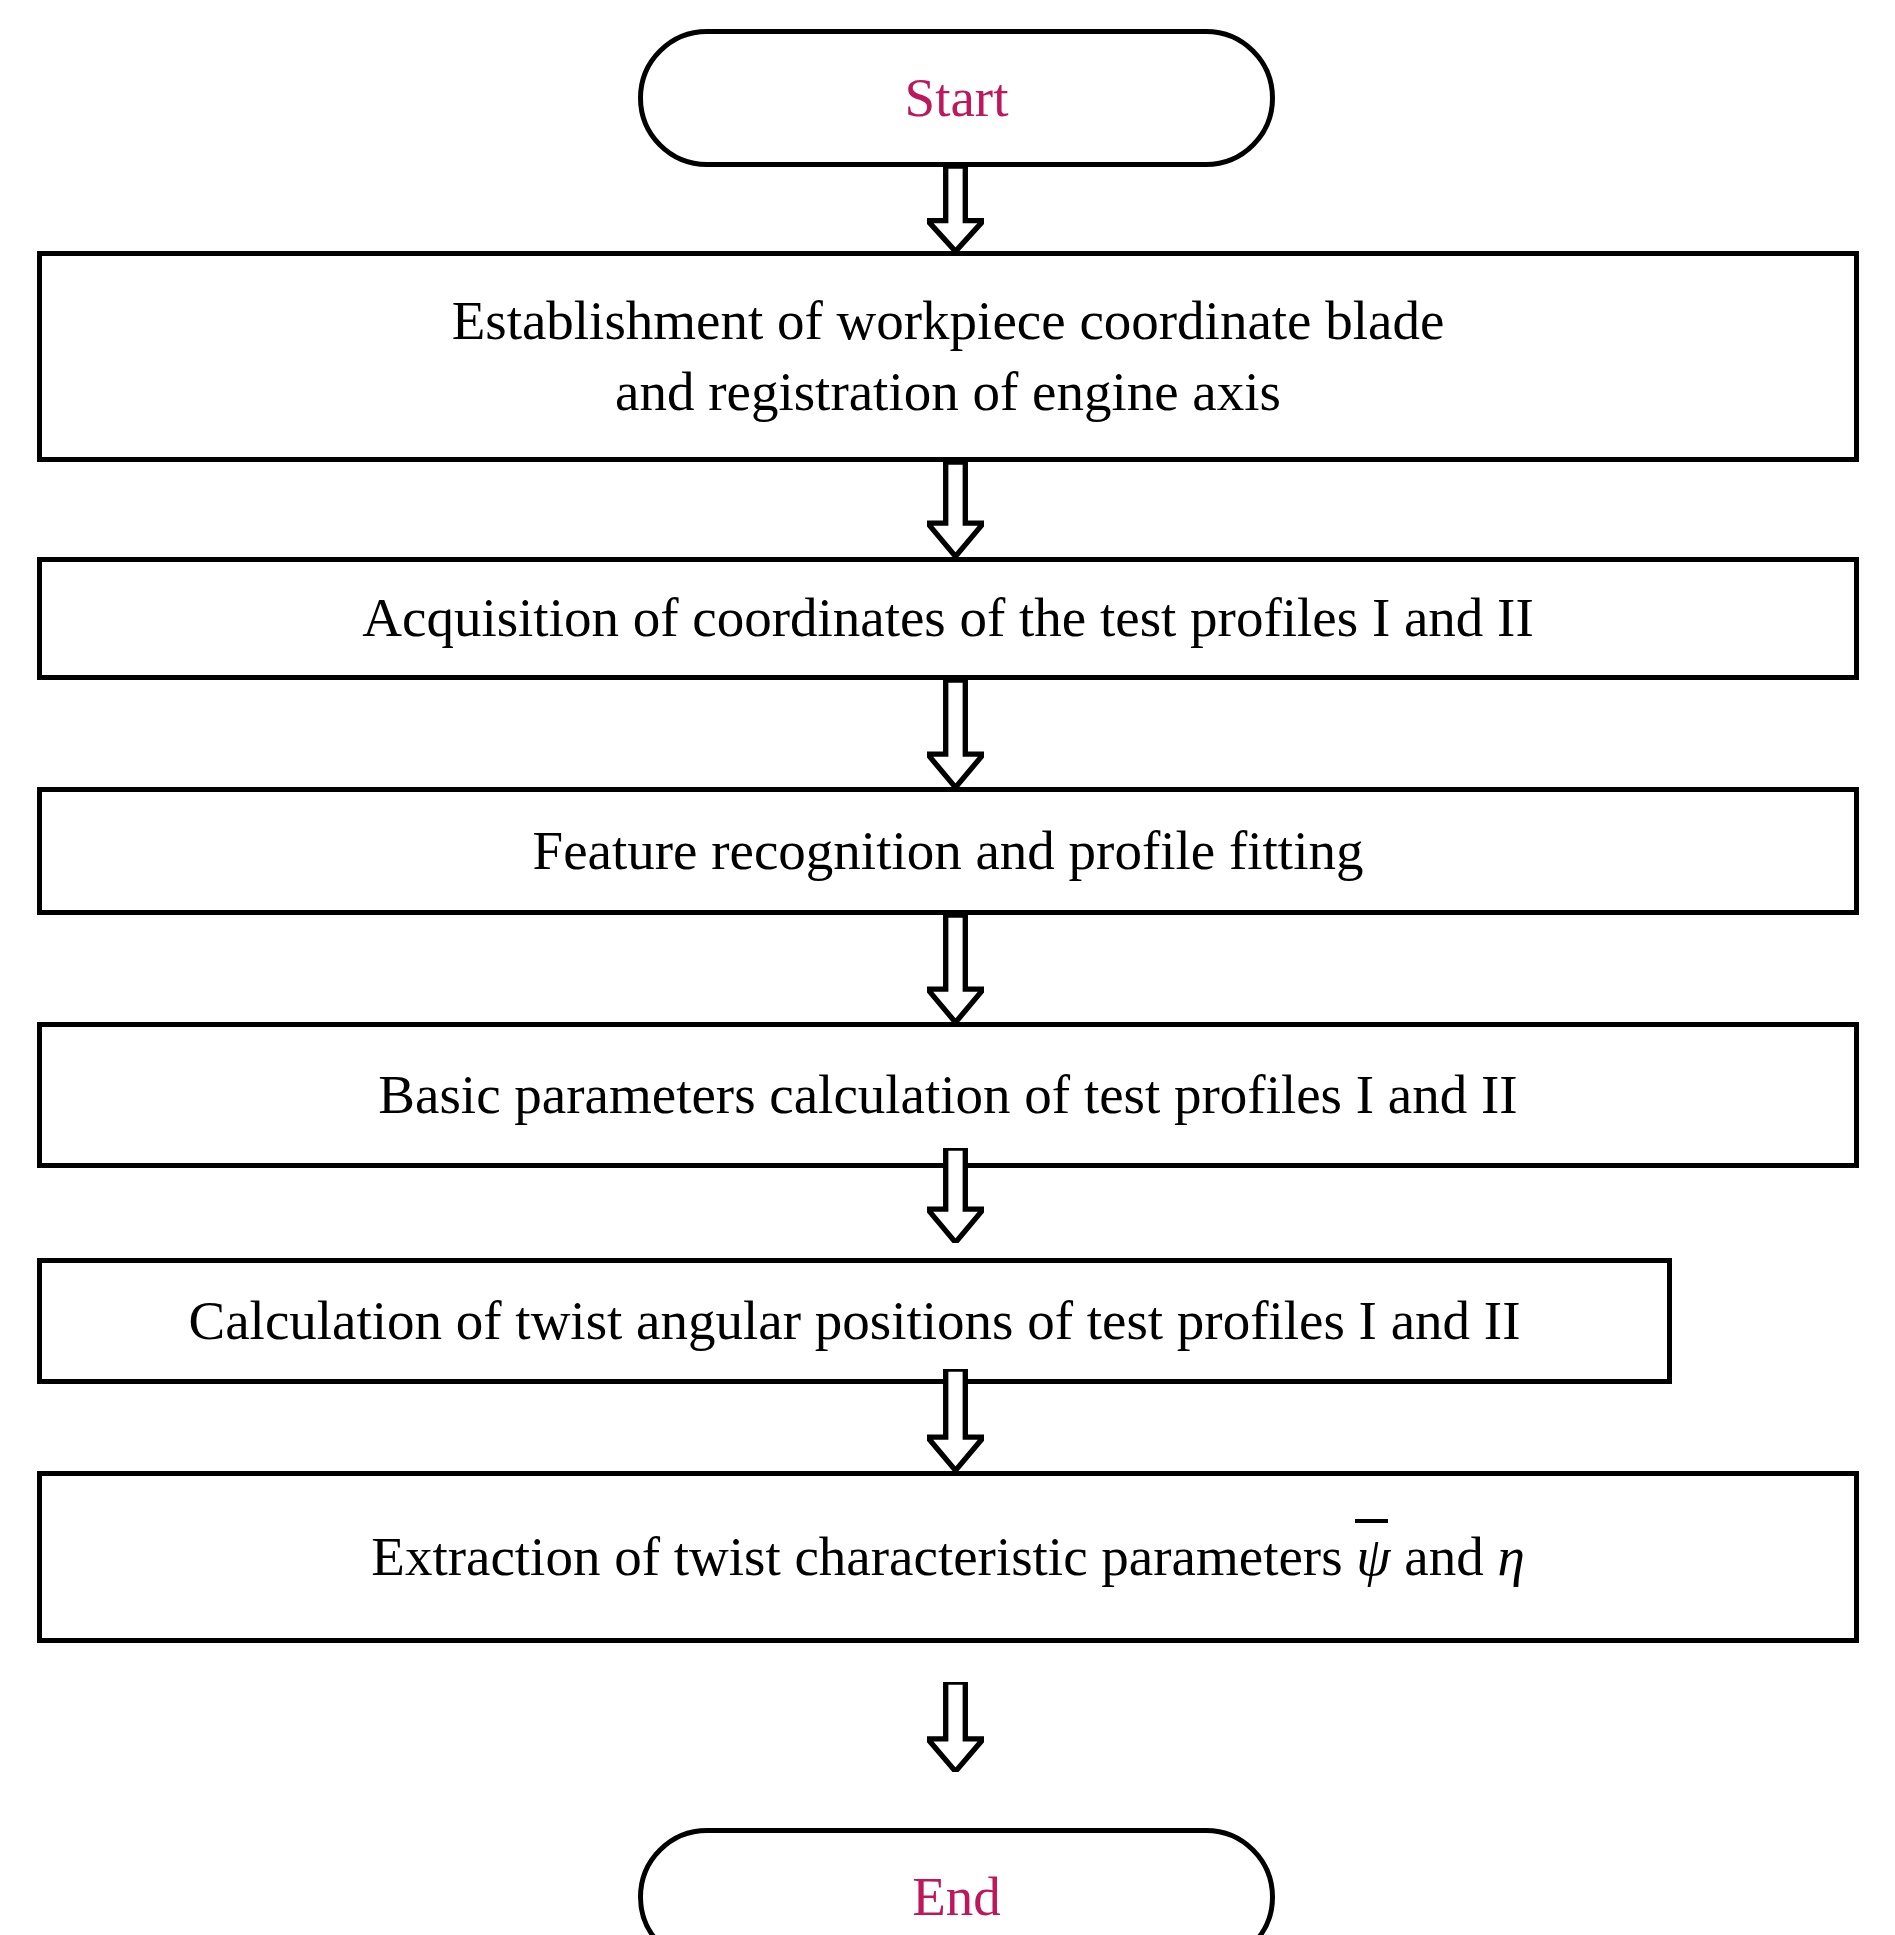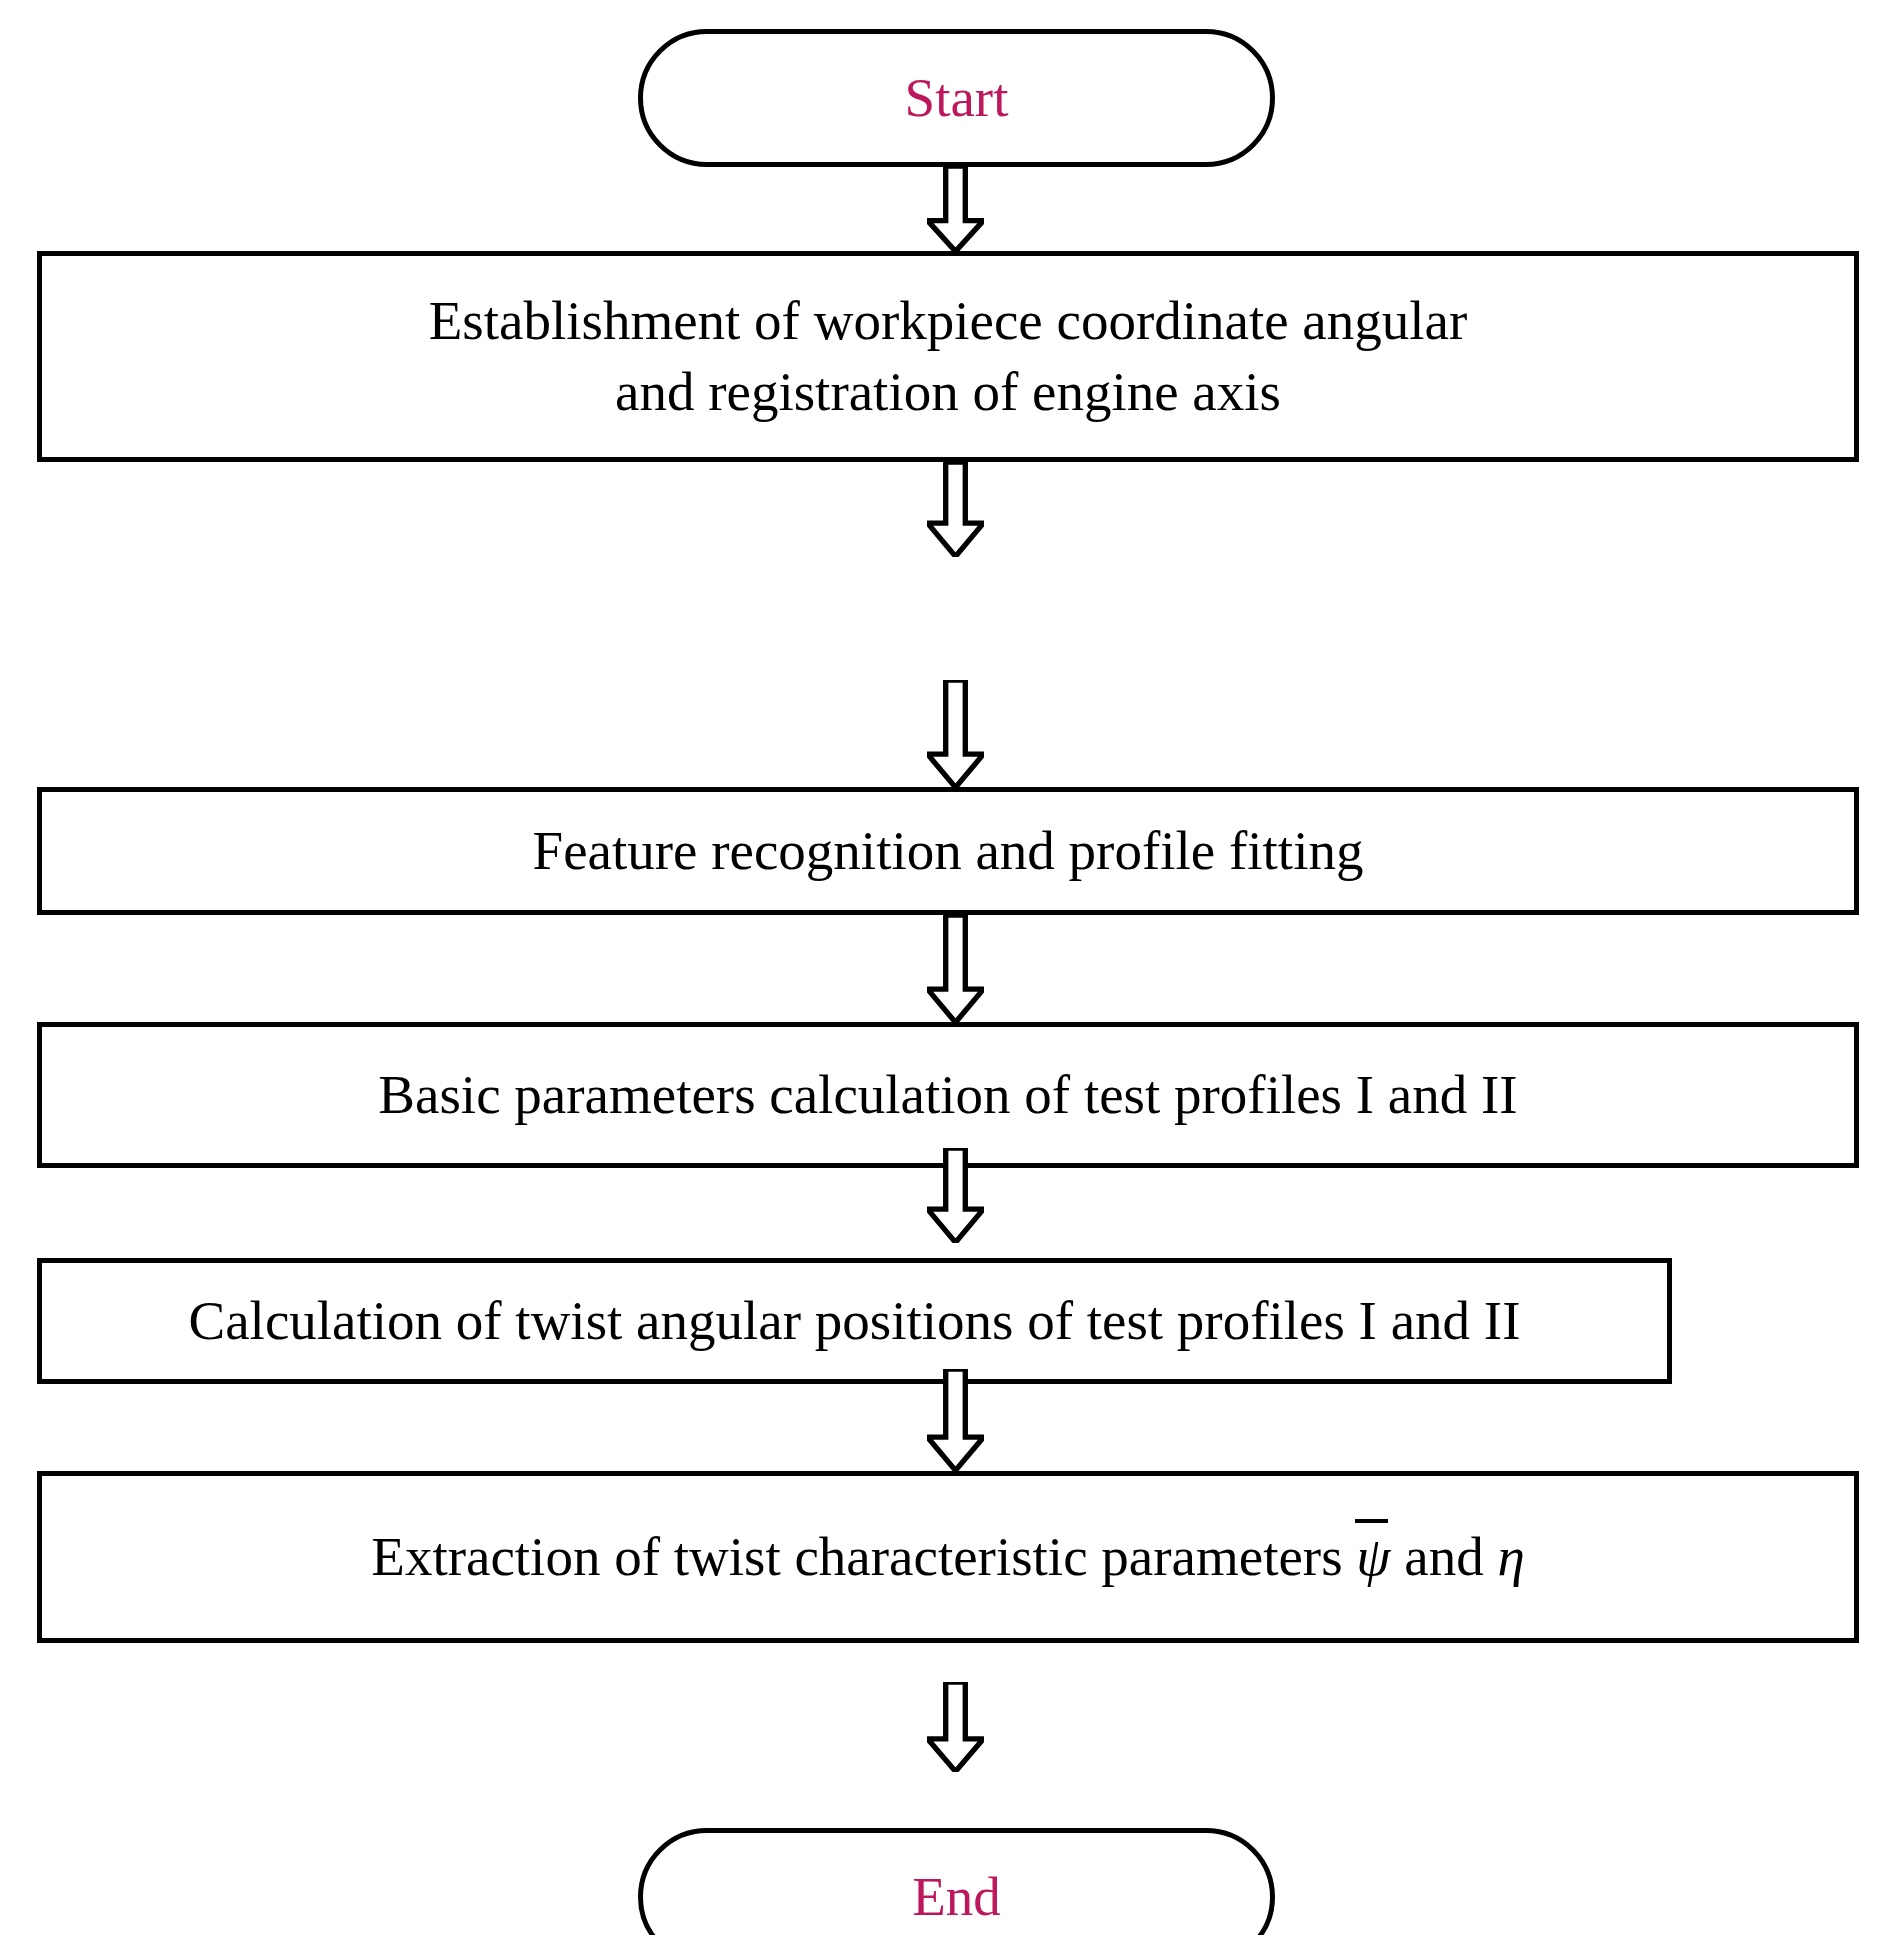--- a/index.html
+++ b/index.html
@@ -92,31 +92,36 @@
   </div>
 
   <div class="arrow" style="left:927px; top:166px; width:57px; height:86px;">
     <svg viewBox="0 0 96 145" preserveAspectRatio="none">
       <polygon points="31.5,0 64.5,0 64.5,92 95,92 48,144 1,92 31.5,92" fill="#ffffff" stroke="#000000" stroke-width="9" stroke-linejoin="miter"></polygon>
     </svg>
   </div>
 
   <div class="process" style="left:37px; top:251px; width:1822px; height:211px;">
     <div class="label">
-      <span>Establishment of workpiece coordinate angular</span><br>
+      <span>Establishment of workpiece coordinate blade</span><br>
       <span>and registration of engine axis</span>
     </div>
   </div>
 
   <div class="arrow" style="left:927px; top:462px; width:57px; height:95px;">
     <svg viewBox="0 0 96 160" preserveAspectRatio="none">
       <polygon points="31.5,0 64.5,0 64.5,103 95,103 48,159 1,103 31.5,103" fill="#ffffff" stroke="#000000" stroke-width="9" stroke-linejoin="miter"></polygon>
     </svg>
   </div>
 
+  <div class="process" style="left:37px; top:557px; width:1822px; height:123px;">
+    <div class="label">
+      <span>Acquisition of coordinates of the test profiles I and II</span>
+    </div>
+  </div>
 
   <div class="arrow" style="left:927px; top:680px; width:57px; height:108px;">
     <svg viewBox="0 0 96 182" preserveAspectRatio="none">
       <polygon points="31.5,0 64.5,0 64.5,125 95,125 48,181 1,125 31.5,125" fill="#ffffff" stroke="#000000" stroke-width="9" stroke-linejoin="miter"></polygon>
     </svg>
   </div>
 
   <div class="process" style="left:37px; top:787px; width:1822px; height:128px;">
     <div class="label">
       <span>Feature recognition and profile fitting</span>

